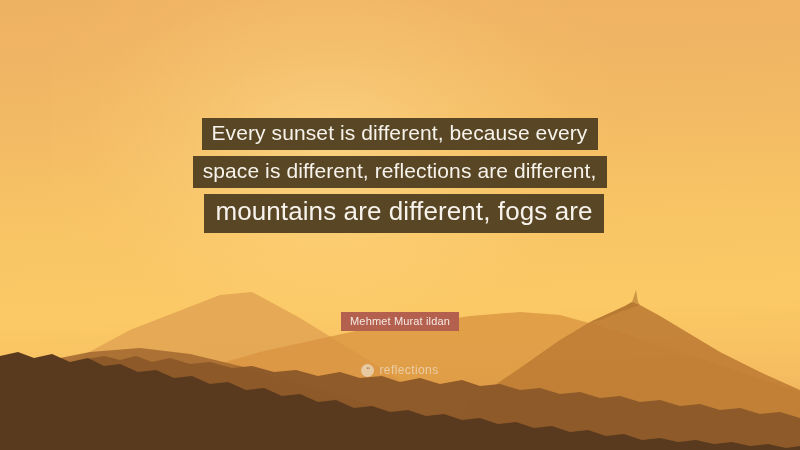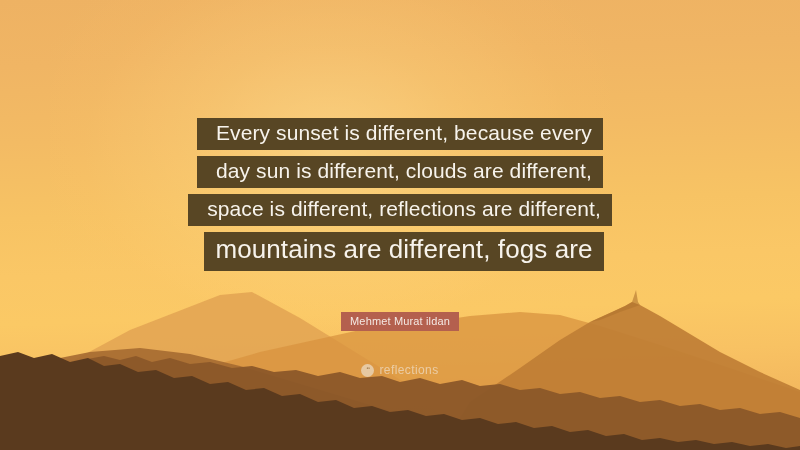--- a/index.html
+++ b/index.html
@@ -42,21 +42,21 @@
   .layer{position:absolute;left:0;bottom:0;width:800px;display:block;}
 
   
   .quote{
     position:absolute;left:0;top:118px;width:800px;
     display:flex;flex-direction:column;align-items:center;
   }
   .qline{
     background:#584624;
     color:#f7f3ec;
-    padding:1px 11px 4px 19px;
+    padding:1px 11px 4px 10px;
     margin-bottom:6px;
     font-size:21px;
     line-height:27px;
     letter-spacing:0.1px;
     white-space:nowrap;
     font-weight:400;
   }
   .qline.big{
     font-size:26px;
     line-height:33px;
@@ -128,21 +128,20 @@
   <svg class="layer" viewBox="0 0 800 450" width="800" height="450" preserveAspectRatio="none">
     <polygon points="0,450 0,386 24,378 46,372 64,366 82,360 104,356 120,360 136,356 152,362 170,358 190,364 210,362 232,368 252,366 274,372 296,370 318,376 340,372 360,378 382,376 400,382 420,378 440,384 462,380 480,386 500,384 520,390 540,388 560,394 580,392 600,398 620,396 640,402 660,400 680,406 700,404 720,410 740,408 760,414 780,412 800,418 800,450" fill="#8b5729" opacity="0.95"></polygon>
   </svg>
 
   <svg class="layer" viewBox="0 0 800 450" width="800" height="450" preserveAspectRatio="none">
     <polygon points="0,450 0,356 18,352 34,358 52,354 70,362 88,358 104,366 120,364 138,372 156,370 174,378 192,376 210,384 228,382 246,390 264,388 282,396 300,394 318,402 336,400 354,408 372,406 390,412 408,410 426,416 444,414 462,420 480,418 498,424 516,422 534,428 552,426 570,432 588,430 606,436 624,434 642,440 660,438 678,442 696,440 714,444 732,442 750,446 768,444 786,448 800,446 800,450" fill="#5a3a1e"></polygon>
   </svg>
 
   <div class="quote">
     <div class="qline">Every sunset is different, because every</div>
-    <div class="qline">day sun is different, clouds are different,</div>
     <div class="qline">space is different, reflections are different,</div>
     <div class="qline big">mountains are different, fogs are</div>
   </div>
 
   <div class="author-wrap">
     <div class="author">Mehmet Murat ildan</div>
   </div>
 
   <div class="wm-wrap">
     <div class="wm">

